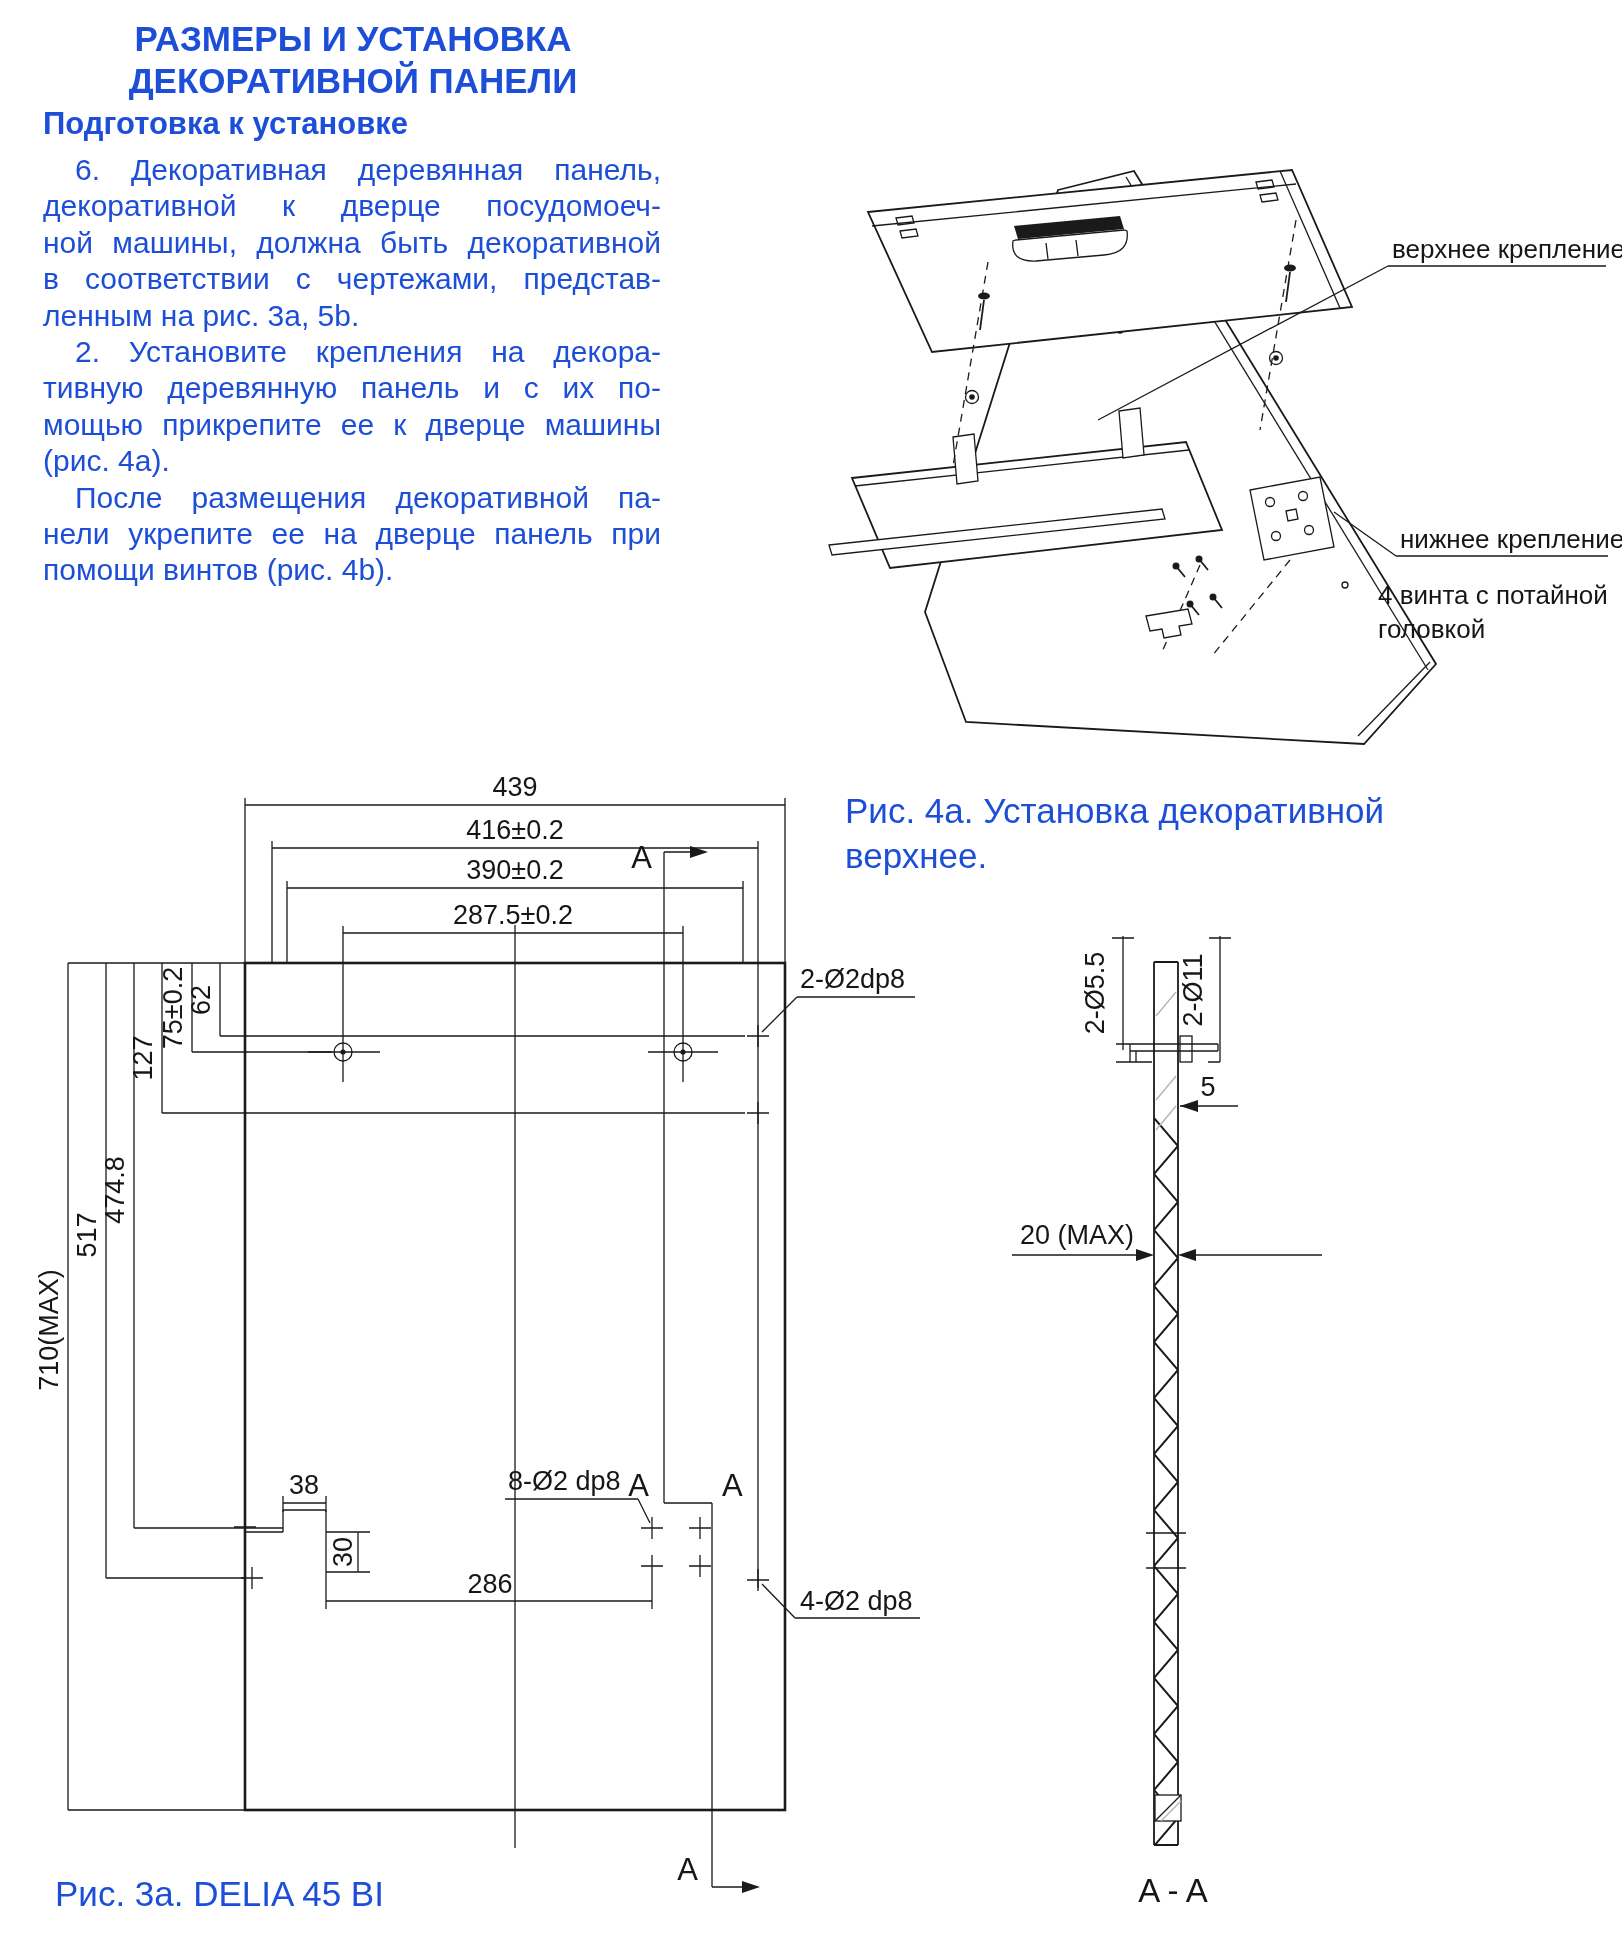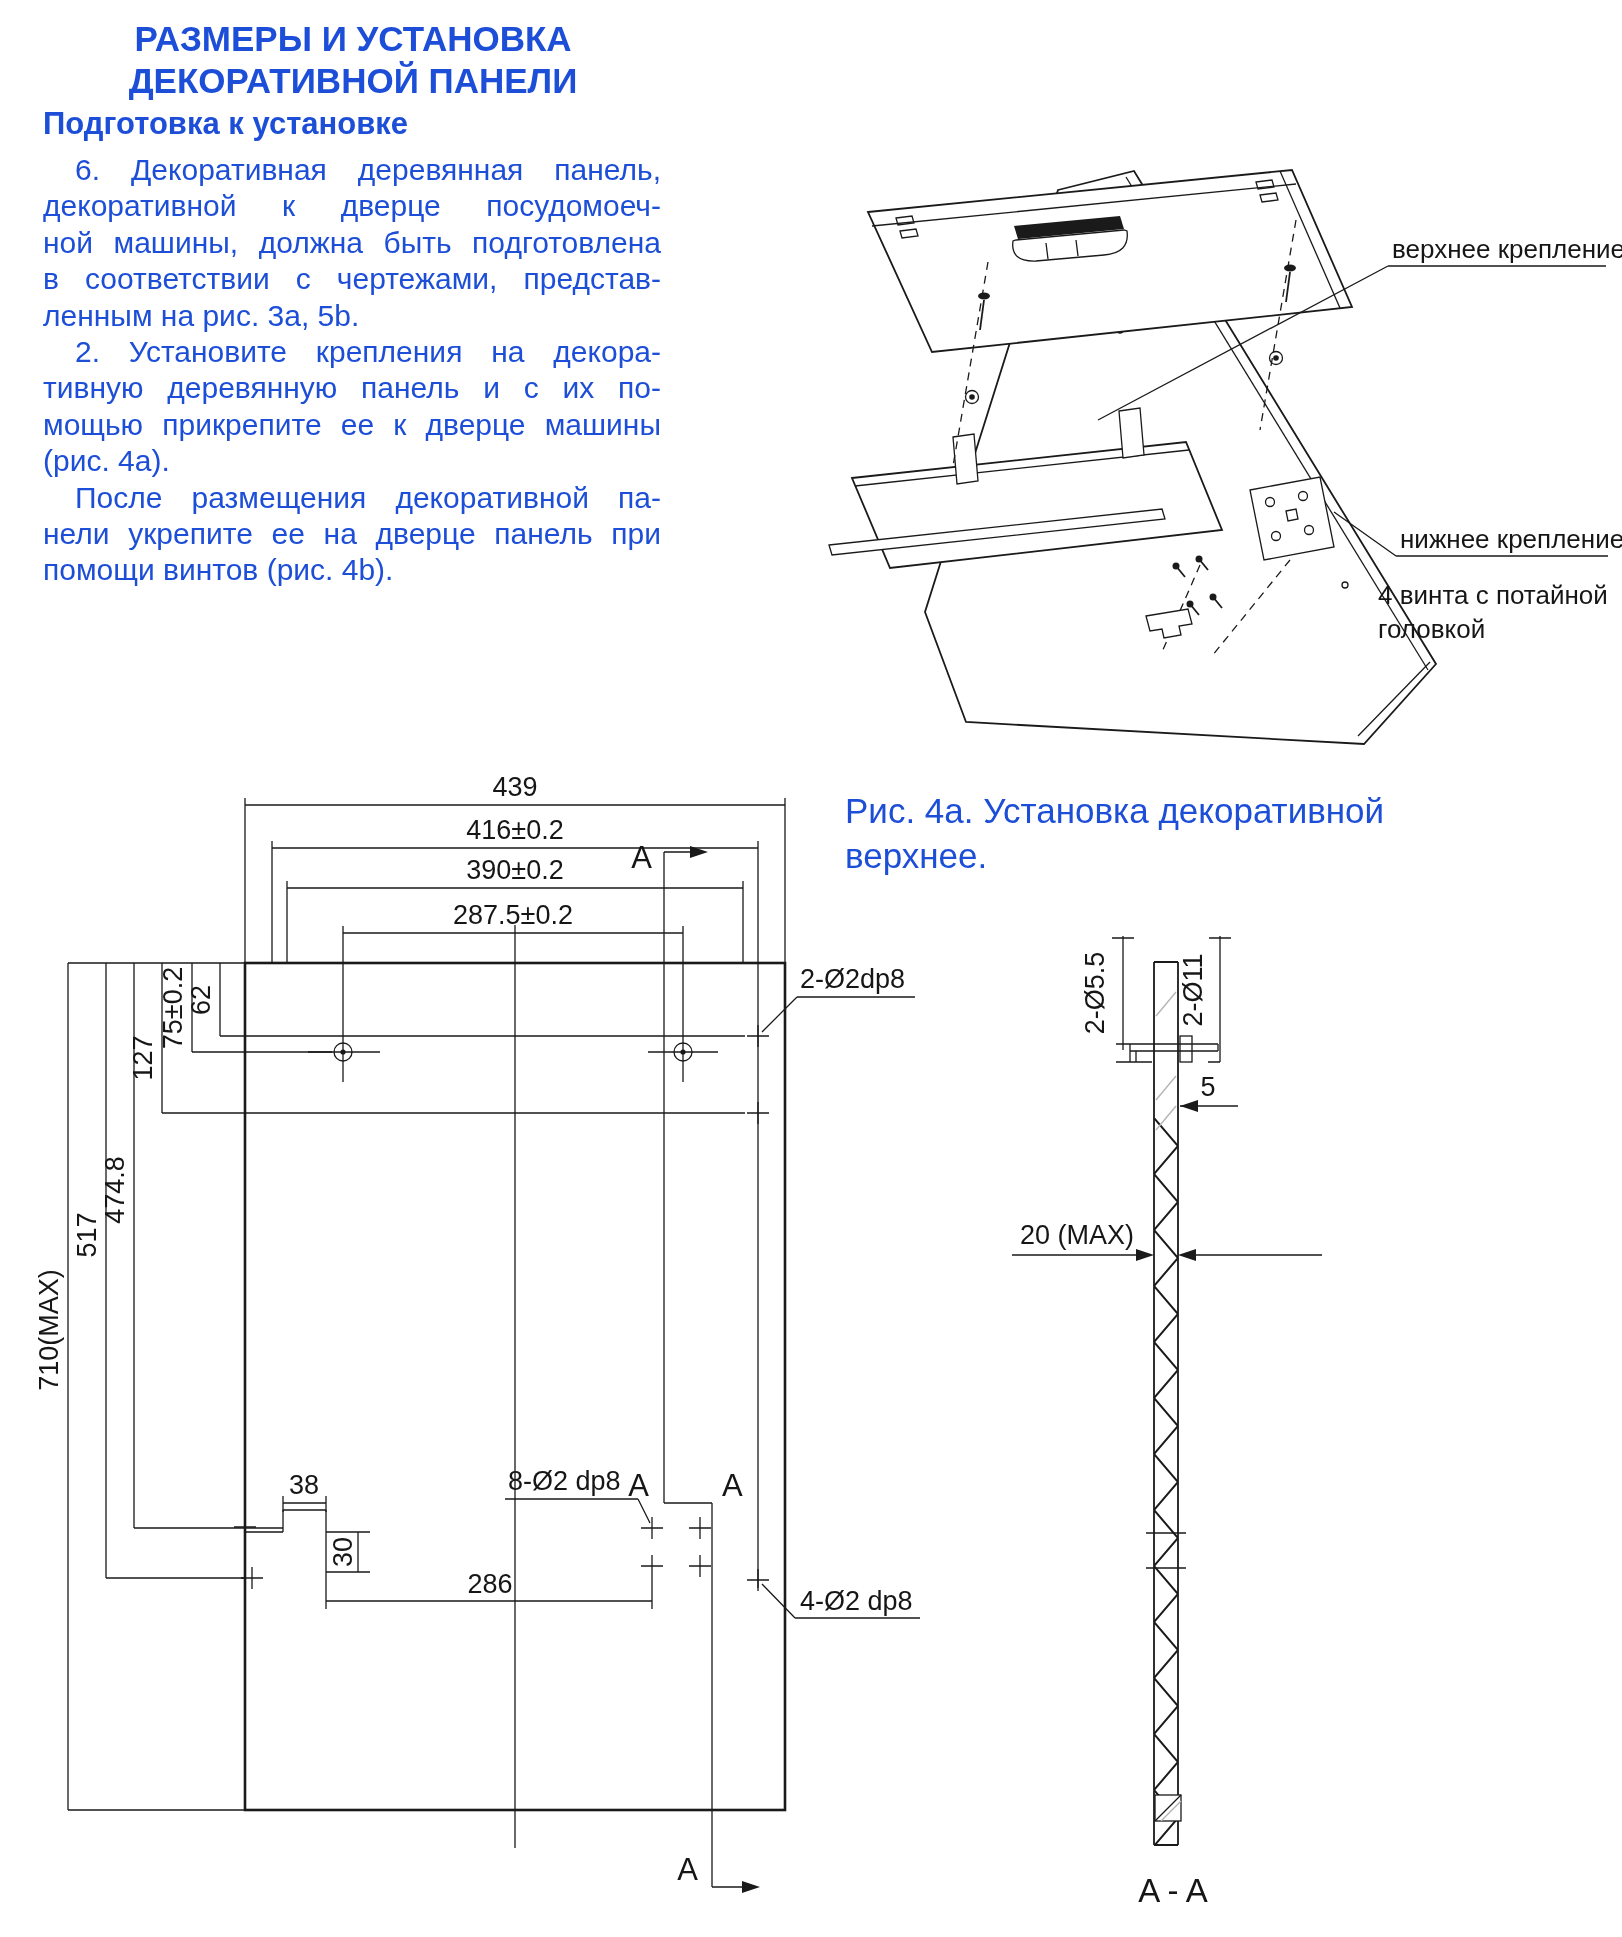--- a/index.html
+++ b/index.html
@@ -40,21 +40,21 @@
     <div>ДЕКОРАТИВНОЙ ПАНЕЛИ</div>
   </div>
 
   <div class="subheading">Подготовка к установке</div>
 
   <div class="bodytext">
     <p>
       </p>
       <div class="jline ind">6. Декоративная деревянная панель,</div>
       <div class="jline">декоративной к дверце посудомоеч-</div>
-      <div class="jline">ной машины, должна быть подготовлена</div>
+      <div class="jline">ной машины, должна быть декоративной</div>
       <div class="jline">в соответствии с чертежами, представ-</div>
       <div class="lline">ленным на рис. 3а, 5b.</div>
     <p></p>
     <p>
       </p>
       <div class="jline ind">2. Установите крепления на декора-</div>
       <div class="jline">тивную деревянную панель и с их по-</div>
       <div class="jline">мощью прикрепите ее к дверце машины</div>
       <div class="lline">(рис. 4а).</div>
     <p></p>
@@ -64,20 +64,21 @@
       <div class="jline">нели укрепите ее на дверце панель при</div>
       <div class="lline">помощи винтов (рис. 4b).</div>
     <p></p>
   </div>
 
   <div class="cap4a">
     <div>Рис. 4а. Установка декоративной</div>
     <div>верхнее.</div>
   </div>
 
+  <div class="cap3a">Рис. 3а. DELIA 45 BI</div>
 
   <svg class="overlay" width="1622" height="1937" viewBox="0 0 1622 1937">
     <defs>
       <pattern id="zig" width="24" height="56" patternUnits="userSpaceOnUse" x="1154" y="1118">
         <path d="M0,0 L24,28 L0,56" fill="none" stroke="#1a1a1a" stroke-width="2"></path>
       </pattern>
     </defs>
 
     <g>
 

